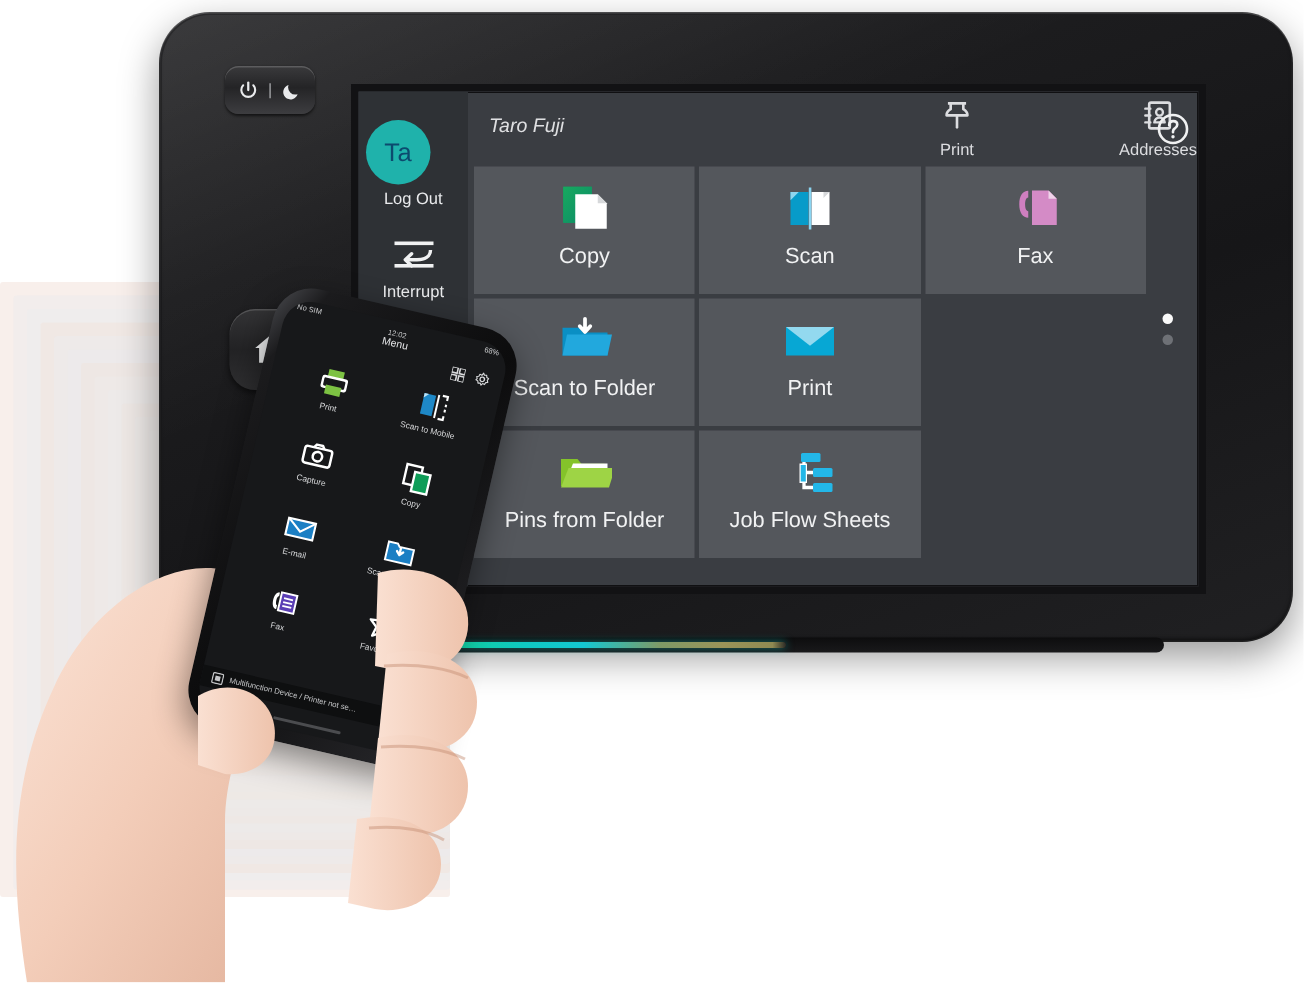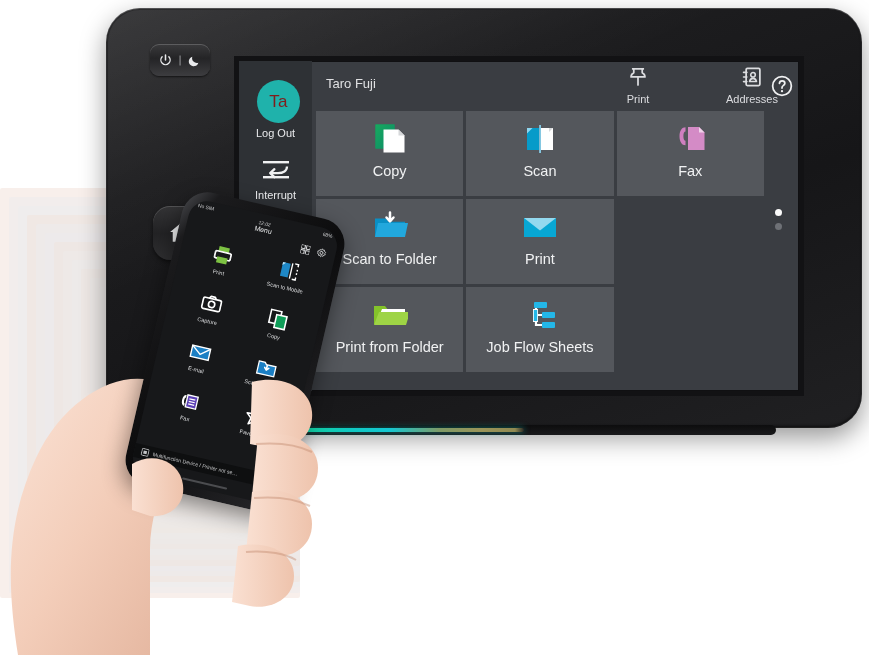--- a/index.html
+++ b/index.html
@@ -40,29 +40,29 @@
        box-shadow:inset 0 1px 0 rgba(255,255,255,.16),0 2px 4px rgba(0,0,0,.55);
        display:flex;align-items:center;justify-content:center;}
 
   
   .screen{position:absolute;left:133px;top:53px;width:560px;height:330px;
           background:#3a3d42;overflow:hidden;
           box-shadow:inset 0 0 0 1px #101012, 0 0 0 5px #121214;}
 
   
   .rail{position:absolute;left:0;top:0;width:73px;height:100%;background:#2e3135;}
-  .avatar{position:absolute;left:18px;top:19px;width:43px;height:43px;border-radius:50%;
-          background:#1fb2ab;color:#7f1d1d;display:flex;align-items:center;justify-content:center;
+  .avatar{position:absolute;left:5px;top:19px;width:43px;height:43px;border-radius:50%;
+          background:#1fb2ab;color:#0c4a6e;display:flex;align-items:center;justify-content:center;
           font-size:17px;letter-spacing:.3px;}
   .rail-lbl{position:absolute;width:73px;text-align:center;color:#e9eaec;font-size:11px;}
   .ico-interrupt{position:absolute;left:22px;top:97px;width:30px;height:26px;}
 
   
   .hdr{position:absolute;left:73px;top:0;right:0;height:50px;}
-  .user{position:absolute;left:14px;top:15px;color:#dfe0e2;font-size:13px;}
+  .user{position:absolute;left:14px;top:15px;color:#dfe0e2;font-size:13px;font-style:italic;}
   .hicon{position:absolute;top:5px;width:72px;text-align:center;cursor:default;}
   .hicon .hl{display:block;font-size:11px;margin-top:1px;color:#dcdde0;}
   .hicon.active .hl{color:#2fc3c9;}
   .help{position:absolute;right:6px;top:14px;width:22px;height:22px;}
 
   
   .grid{position:absolute;left:77px;top:50px;width:448px;}
   .row{display:flex;gap:3px;margin-bottom:3px;}
   .tile{width:147.3px;height:85px;background:#54575c;position:relative;
         display:flex;flex-direction:column;align-items:center;justify-content:flex-start;
@@ -168,21 +168,21 @@
 
 
       <div class="hicon" style="left:290px">
         <svg width="22" height="22" viewBox="0 0 24 24">
           <path d="M5.4 3.2h13.2M7.4 3.2v4.2C5.6 8.4 4.4 10 4.4 11.9h15.2c0-1.9-1.2-3.5-3-4.5V3.2" fill="none" stroke="#dcdde0" stroke-width="1.9" stroke-linejoin="round"></path>
           <path d="M12 12v8.6" stroke="#dcdde0" stroke-width="1.9" stroke-linecap="round"></path>
         </svg>
         <span class="hl">Print</span>
       </div>
 
-      <div class="hicon" style="left:404px">
+      <div class="hicon" style="left:424px">
         <svg width="22" height="22" viewBox="0 0 24 24">
           <rect x="5.6" y="2.6" width="15" height="18.8" rx="1.4" fill="none" stroke="#dcdde0" stroke-width="1.9"></rect>
           <path d="M2.8 7h3.6M2.8 12h3.6M2.8 17h3.6" stroke="#dcdde0" stroke-width="1.8" stroke-linecap="round"></path>
           <circle cx="13.1" cy="9.6" r="2.5" fill="none" stroke="#dcdde0" stroke-width="1.7"></circle>
           <path d="M9.3 17c.4-2.4 2-3.5 3.8-3.5s3.4 1.1 3.8 3.5z" fill="none" stroke="#dcdde0" stroke-width="1.7" stroke-linejoin="round"></path>
         </svg>
         <span class="hl">Addresses</span>
       </div>
 
       <svg class="help" viewBox="0 0 24 24">
@@ -264,21 +264,21 @@
 
       <div class="row">
         <div class="tile">
           <div class="ti">
             <svg width="36" height="36" viewBox="0 0 36 36">
               <path d="M2 9h11l2.6 3.2H31V27H2z" fill="#84c32a"></path>
               <path d="M10 12h23v15H4z" fill="#ffffff"></path>
               <path d="M7 15h31l-4 13H2z" fill="#9ed445"></path>
             </svg>
           </div>
-          <div class="tl">Print from Folder</div>
+          <div class="tl">Pins from Folder</div>
         </div>
 
         <div class="tile">
           <div class="ti">
             <svg width="36" height="36" viewBox="0 0 36 36">
               <rect x="12" y="5" width="13" height="6" rx="1" fill="#23b7e8"></rect>
               <rect x="20" y="15" width="13" height="6" rx="1" fill="#23b7e8"></rect>
               <rect x="20" y="25" width="13" height="6" rx="1" fill="#23b7e8"></rect>
               <path d="M14 11v17h6M14 18h6" stroke="#ffffff" stroke-width="2.2" fill="none"></path>
               <rect x="11" y="12" width="5" height="13" fill="#ffffff"></rect>

